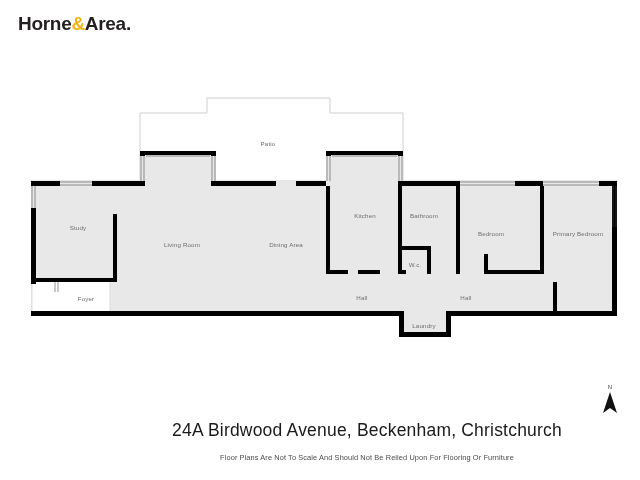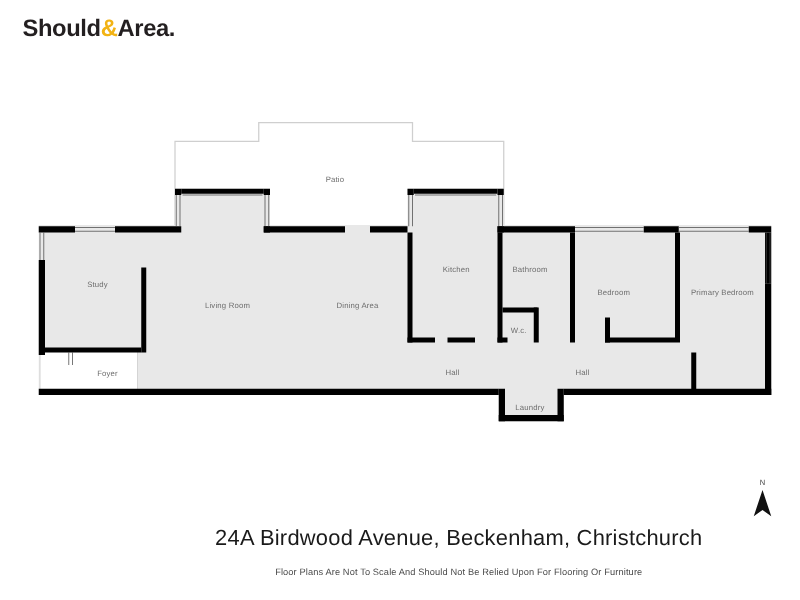--- a/index.html
+++ b/index.html
@@ -104,21 +104,21 @@
     font-size: 6px;
     color: #444;
     display: block;
     line-height: 8px;
   }
 </style>
 </head>
 <body>
 
 <div id="brand-logo">
-  <span class="logo-text"><span>Should</span><span class="logo-amp">&amp;</span><span>Area</span><span class="logo-dot">.</span></span>
+  <span class="logo-text"><span>Horne</span><span class="logo-amp">&amp;</span><span>Area</span><span class="logo-dot">.</span></span>
 </div>
 
 <div id="floorplan-canvas">
   <svg id="floorplan-svg" width="640" height="480" viewBox="0 0 640 480" xmlns="http://www.w3.org/2000/svg">
 
     <g>
       <path d="M 140,113 L 207,113 L 207,98 L 330,98 L 330,113 L 403,113 L 403,185 L 140,185 Z" fill="#ffffff" stroke="#cfcfcf" stroke-width="1"></path>
     </g>
 
     <g>

